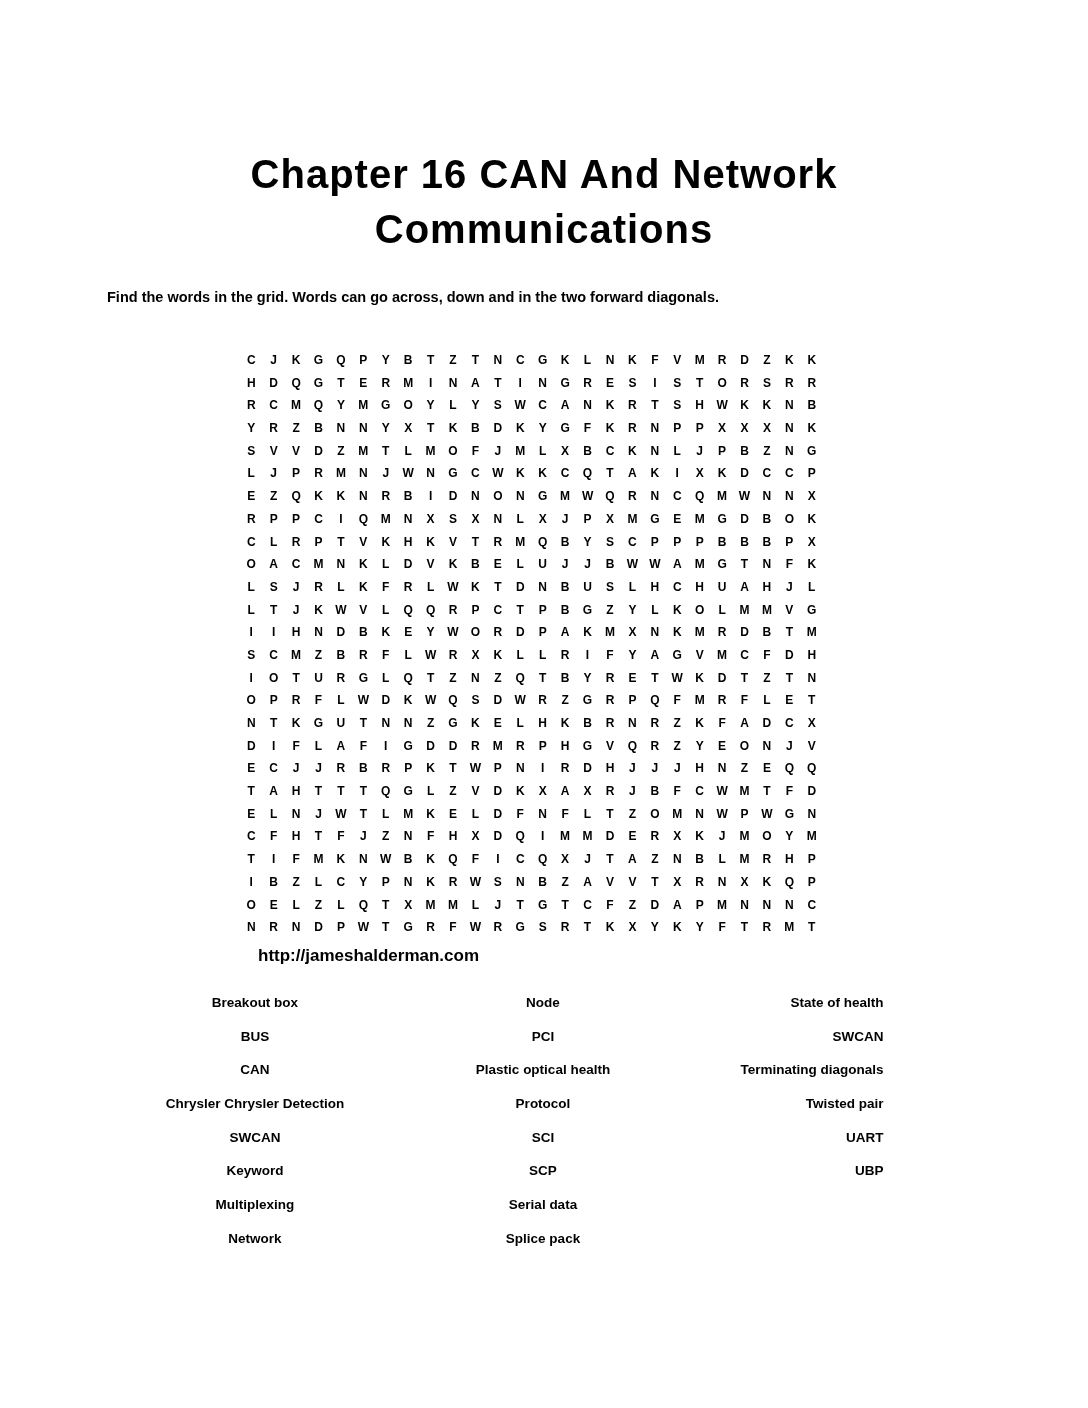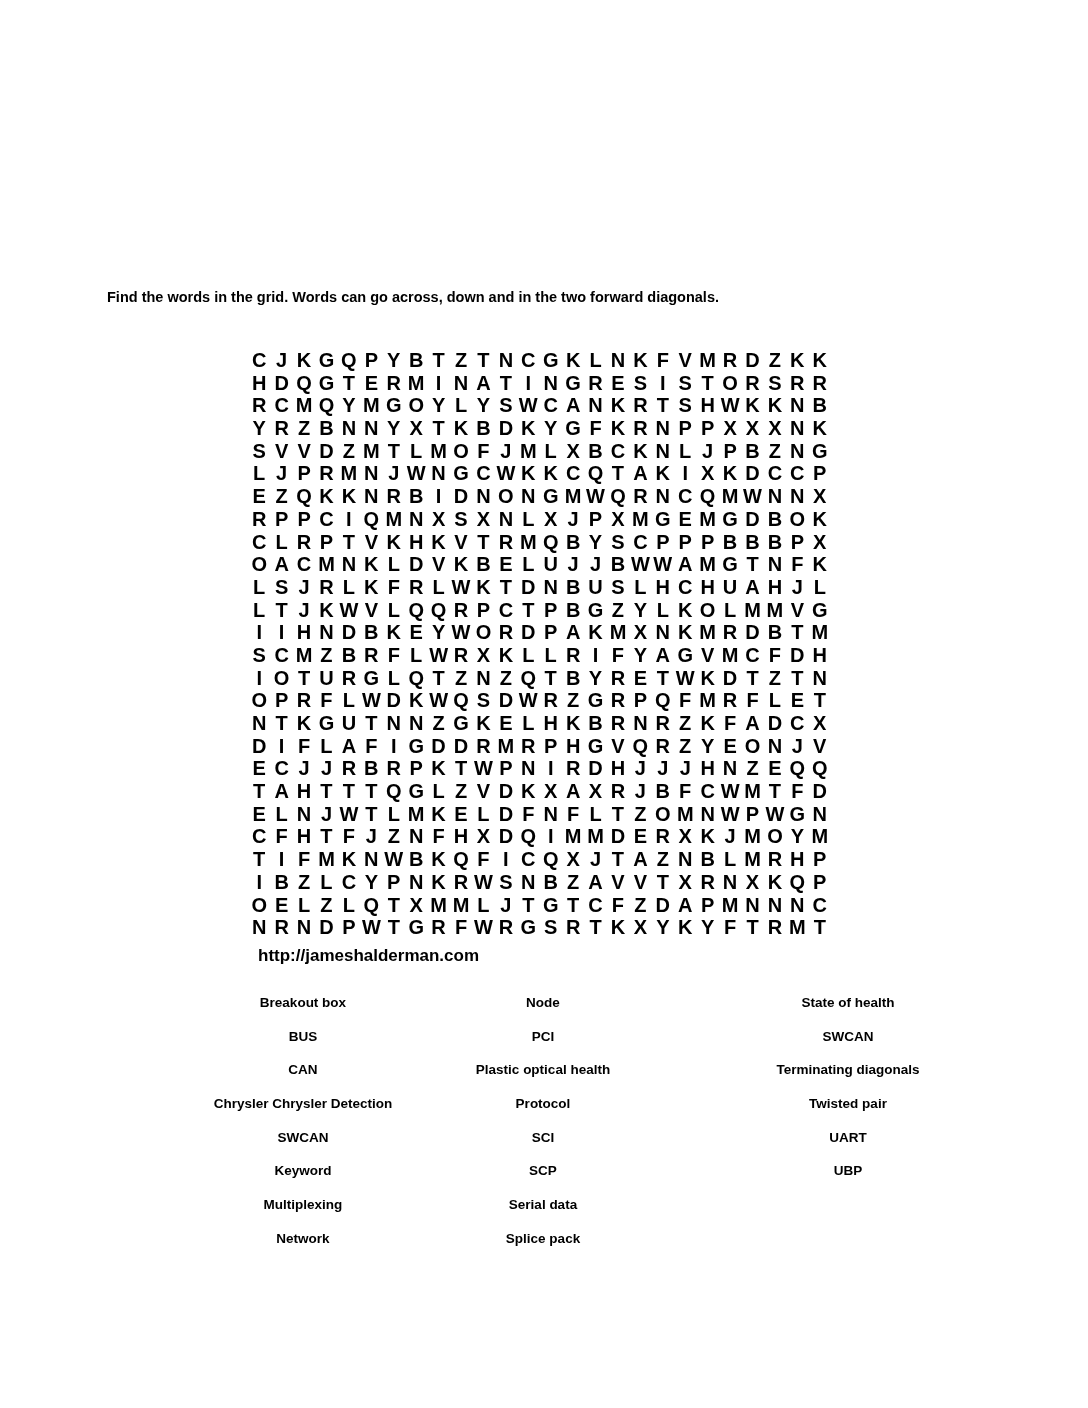--- a/index.html
+++ b/index.html
@@ -21,23 +21,23 @@
     letter-spacing: 1px;
   }
   .instructions {
     position: absolute;
     top: 289px; left: 107px;
     font-size: 14.5px;
     font-weight: 700;
   }
   .word-search-grid {
     position: absolute;
-    top: 349px; left: 248px;
+    top: 349px; left: 240px;
     font-weight: 700;
-    font-size: 20px;
+    font-size: 12px;
   }
   .grid-row {
     height: 22.7px;
     line-height: 22.7px;
     white-space: nowrap;
   }
   .grid-cell {
     display: inline-block;
     width: 22.43px;
     text-align: center;
@@ -49,33 +49,35 @@
     font-weight: 700;
   }
   .word-col {
     position: absolute;
     top: 986px;
     transform: translateX(-50%);
     text-align: center;
     font-size: 13.5px;
     font-weight: 700;
   }
-  .word-col-1 { left: 255px; margin-left: 48px; }
+  .word-col-1 { left: 255px; }
   .word-col-2 { left: 543px; }
-  .word-col-3 { left: 848px; }
+  .word-col-3 { left: 812px; text-align: right; }
   .word-item {
     height: 33.7px;
     line-height: 33.7px;
     white-space: nowrap;
   }
 </style>
 </head>
 <body>
 
 <div class="page-title">
+  <div>Chapter 16 CAN And Network</div>
+  <div>Communications</div>
 </div>
 
 <div class="instructions">Find the words in the grid. Words can go across, down and in the two forward diagonals.</div>
 
 <div class="word-search-grid">
     <div class="grid-row"><span class="grid-cell">C</span><span class="grid-cell">J</span><span class="grid-cell">K</span><span class="grid-cell">G</span><span class="grid-cell">Q</span><span class="grid-cell">P</span><span class="grid-cell">Y</span><span class="grid-cell">B</span><span class="grid-cell">T</span><span class="grid-cell">Z</span><span class="grid-cell">T</span><span class="grid-cell">N</span><span class="grid-cell">C</span><span class="grid-cell">G</span><span class="grid-cell">K</span><span class="grid-cell">L</span><span class="grid-cell">N</span><span class="grid-cell">K</span><span class="grid-cell">F</span><span class="grid-cell">V</span><span class="grid-cell">M</span><span class="grid-cell">R</span><span class="grid-cell">D</span><span class="grid-cell">Z</span><span class="grid-cell">K</span><span class="grid-cell">K</span></div>
     <div class="grid-row"><span class="grid-cell">H</span><span class="grid-cell">D</span><span class="grid-cell">Q</span><span class="grid-cell">G</span><span class="grid-cell">T</span><span class="grid-cell">E</span><span class="grid-cell">R</span><span class="grid-cell">M</span><span class="grid-cell">I</span><span class="grid-cell">N</span><span class="grid-cell">A</span><span class="grid-cell">T</span><span class="grid-cell">I</span><span class="grid-cell">N</span><span class="grid-cell">G</span><span class="grid-cell">R</span><span class="grid-cell">E</span><span class="grid-cell">S</span><span class="grid-cell">I</span><span class="grid-cell">S</span><span class="grid-cell">T</span><span class="grid-cell">O</span><span class="grid-cell">R</span><span class="grid-cell">S</span><span class="grid-cell">R</span><span class="grid-cell">R</span></div>
     <div class="grid-row"><span class="grid-cell">R</span><span class="grid-cell">C</span><span class="grid-cell">M</span><span class="grid-cell">Q</span><span class="grid-cell">Y</span><span class="grid-cell">M</span><span class="grid-cell">G</span><span class="grid-cell">O</span><span class="grid-cell">Y</span><span class="grid-cell">L</span><span class="grid-cell">Y</span><span class="grid-cell">S</span><span class="grid-cell">W</span><span class="grid-cell">C</span><span class="grid-cell">A</span><span class="grid-cell">N</span><span class="grid-cell">K</span><span class="grid-cell">R</span><span class="grid-cell">T</span><span class="grid-cell">S</span><span class="grid-cell">H</span><span class="grid-cell">W</span><span class="grid-cell">K</span><span class="grid-cell">K</span><span class="grid-cell">N</span><span class="grid-cell">B</span></div>
     <div class="grid-row"><span class="grid-cell">Y</span><span class="grid-cell">R</span><span class="grid-cell">Z</span><span class="grid-cell">B</span><span class="grid-cell">N</span><span class="grid-cell">N</span><span class="grid-cell">Y</span><span class="grid-cell">X</span><span class="grid-cell">T</span><span class="grid-cell">K</span><span class="grid-cell">B</span><span class="grid-cell">D</span><span class="grid-cell">K</span><span class="grid-cell">Y</span><span class="grid-cell">G</span><span class="grid-cell">F</span><span class="grid-cell">K</span><span class="grid-cell">R</span><span class="grid-cell">N</span><span class="grid-cell">P</span><span class="grid-cell">P</span><span class="grid-cell">X</span><span class="grid-cell">X</span><span class="grid-cell">X</span><span class="grid-cell">N</span><span class="grid-cell">K</span></div>
     <div class="grid-row"><span class="grid-cell">S</span><span class="grid-cell">V</span><span class="grid-cell">V</span><span class="grid-cell">D</span><span class="grid-cell">Z</span><span class="grid-cell">M</span><span class="grid-cell">T</span><span class="grid-cell">L</span><span class="grid-cell">M</span><span class="grid-cell">O</span><span class="grid-cell">F</span><span class="grid-cell">J</span><span class="grid-cell">M</span><span class="grid-cell">L</span><span class="grid-cell">X</span><span class="grid-cell">B</span><span class="grid-cell">C</span><span class="grid-cell">K</span><span class="grid-cell">N</span><span class="grid-cell">L</span><span class="grid-cell">J</span><span class="grid-cell">P</span><span class="grid-cell">B</span><span class="grid-cell">Z</span><span class="grid-cell">N</span><span class="grid-cell">G</span></div>

